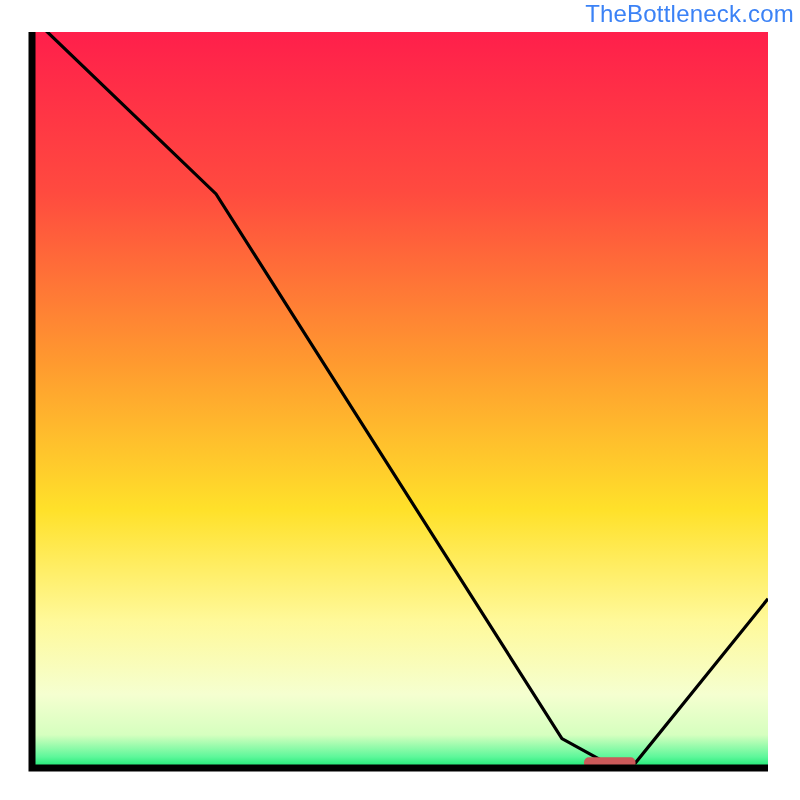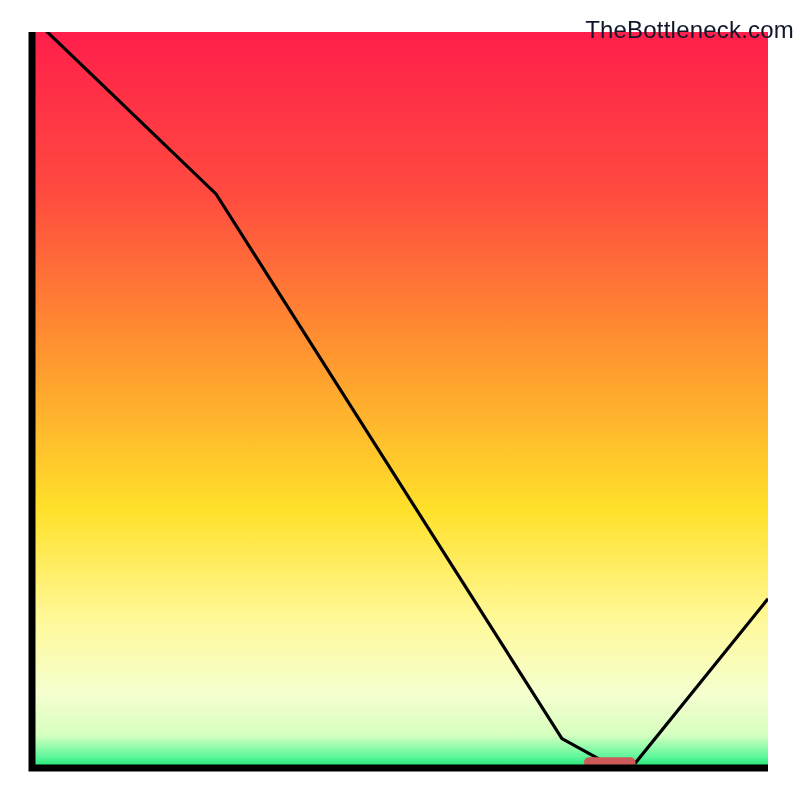--- a/index.html
+++ b/index.html
@@ -10,23 +10,23 @@
     background: #ffffff;
     font-family: Arial, Helvetica, sans-serif;
   }
   .container {
     position: relative;
     width: 800px;
     height: 800px;
   }
   .watermark {
     position: absolute;
-    top: 16px;
+    top: 0;
     right: 6px;
-    color: #0f172a;
+    color: #3b82f6;
     font-size: 24px;
     font-weight: 400;
     letter-spacing: 0.2px;
     pointer-events: none;
   }
   svg.chart {
     position: absolute;
     left: 0;
     top: 0;
   }

